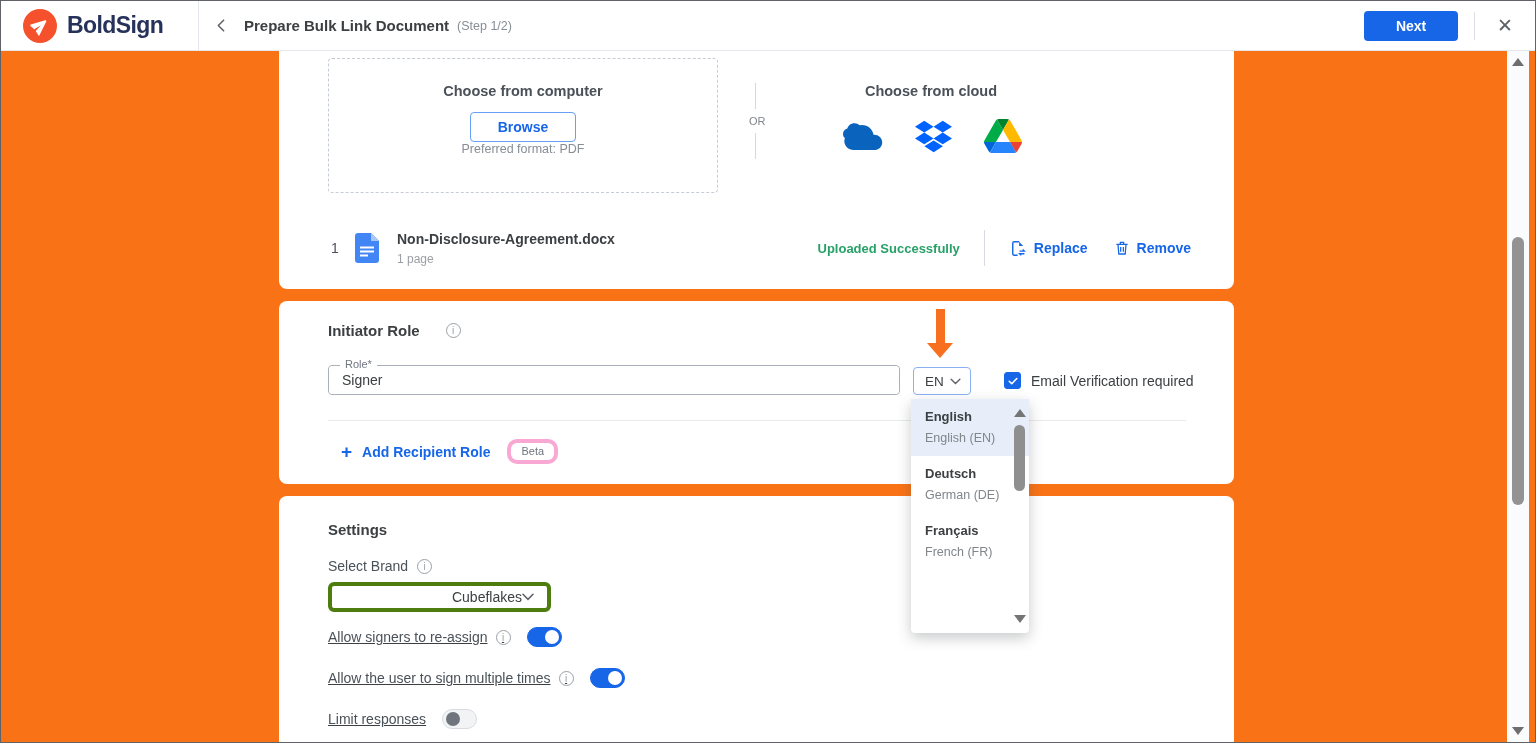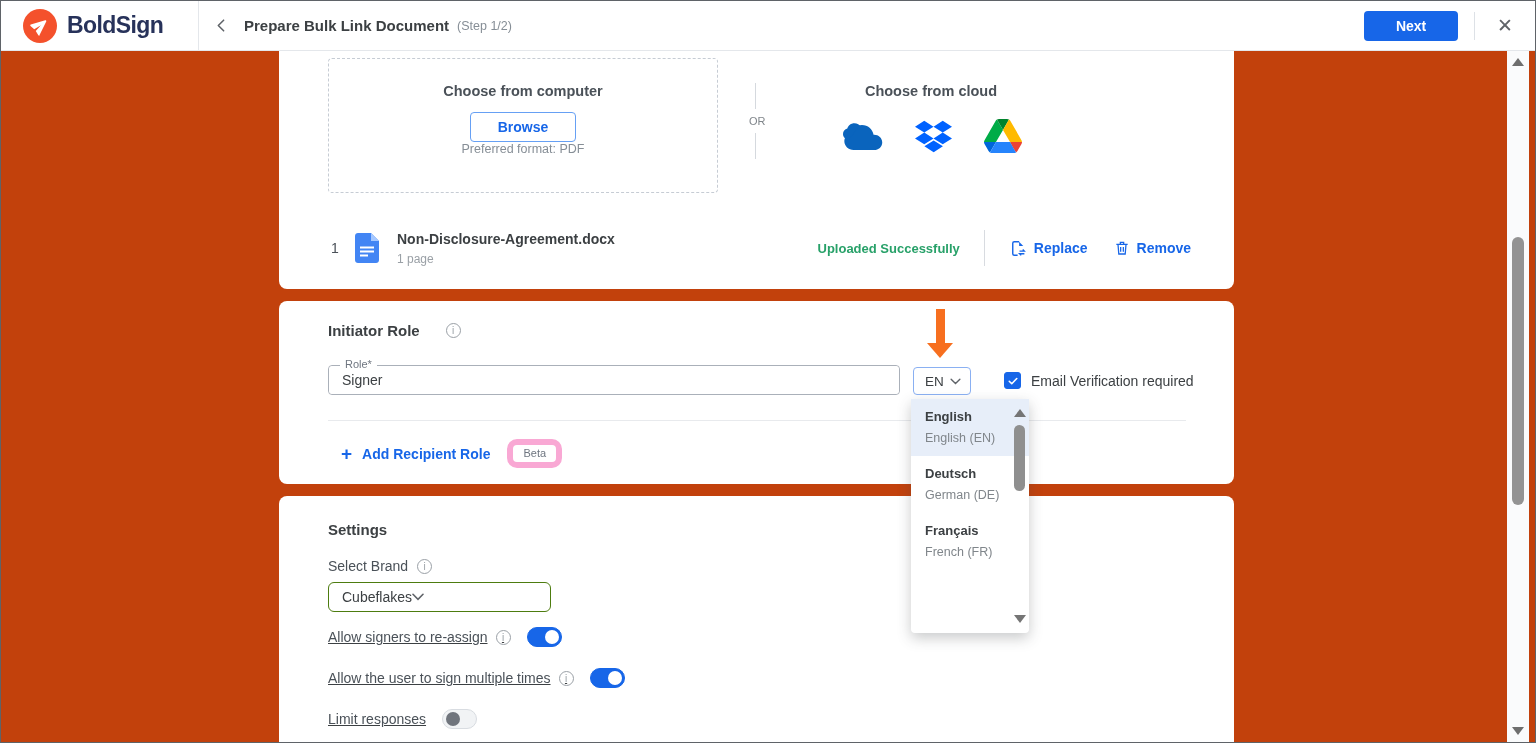--- a/index.html
+++ b/index.html
@@ -1,19 +1,19 @@
 <!DOCTYPE html>
 <html><head>
 <meta charset="utf-8">
 <style>
   * { margin:0; padding:0; box-sizing:border-box; }
   html,body { background:#cfd4dc; }
   .stage {
     position:relative; width:1536px; height:743px; overflow:hidden;
-    background:#c2410c; border:1px solid #5f6368;
+    background:#f97316; border:1px solid #5f6368;
     font-family:"Liberation Sans", sans-serif; color:#3c4043;
   }
   
   .header {
     position:absolute; top:0; left:0; right:0; height:50px; background:#fff;
     border-bottom:1px solid #e4e7eb; display:flex; align-items:center; z-index:40;
   }
   .logo-box { width:198px; height:100%; border-right:1px solid #e4e7eb;
     display:flex; align-items:center; padding-left:22px; gap:10px; cursor:pointer; }
   .logo-circle { width:34px; height:34px; border-radius:50%; background:#f4512c;
@@ -86,21 +86,21 @@
     border-top:15px solid #f76f1f; }
   .cb-row { position:absolute; left:725px; top:71px; display:flex; align-items:center; gap:10px; }
   .checkbox { width:17px; height:17px; border:1px solid #9aa0a6; border-radius:3px;
     display:flex; align-items:center; justify-content:center; cursor:pointer; background:#fff; }
   .checkbox.checked { background:#1766e8; border-color:#1766e8; }
   .cb-label { font-size:14px; color:#3c4043; }
   .mid-divider { position:absolute; left:49px; top:119px; width:858px; height:1px; background:#e8eaed; }
   .add-role { position:absolute; left:62px; top:138px; display:flex; align-items:center; cursor:pointer; }
   .plus-glyph { color:#1766e8; font-size:19px; font-weight:bold; line-height:1; }
   .add-role-label { margin-left:10px; color:#1766e8; font-size:14px; font-weight:bold; }
-  .beta-pill { margin-left:17px; border:6px solid #f9a8d4; border-radius:10px;
+  .beta-pill { margin-left:17px; border:4px solid #f9a8d4; border-radius:10px;
     padding:2px 10px 3px; font-size:11px; color:#6f7680; }
   
   .lang-panel { position:absolute; left:910px; top:398px; width:118px; height:234px;
     background:#fff; border-radius:0 0 4px 4px; box-shadow:0 5px 14px rgba(60,64,67,.28);
     z-index:25; padding-right:18px; }
   .lang-option { height:57px; padding:10px 0 0 14px; cursor:pointer; margin-right:-18px; }
   .lang-option.selected { background:#e7eef9; }
   .lang-native { font-size:13px; font-weight:bold; color:#3c4043; }
   .lang-label { font-size:12.5px; color:#80868b; margin-top:7px; }
   .panel-scroll { position:absolute; right:3px; top:8px; bottom:8px; width:13px; }
@@ -108,22 +108,22 @@
     border-bottom:8px solid #757575; margin:2px auto 0; cursor:pointer; }
   .tri-down { width:0; height:0; border-left:6px solid transparent; border-right:6px solid transparent;
     border-top:8px solid #757575; margin:0 auto; position:absolute; bottom:2px; left:0; right:0; cursor:pointer; }
   .panel-thumb { position:absolute; left:1px; top:18px; width:11px; height:66px;
     background:#8f8f8f; border-radius:6px; cursor:grab; }
   
   .settings-title { position:absolute; left:49px; top:25px; }
   .brand-label-row { position:absolute; left:49px; top:62px; display:flex; align-items:center; gap:9px; }
   .label-14 { font-size:14px; color:#4a5158; }
   .brand-select { position:absolute; left:49px; top:86px; width:223px; height:30px;
-    border:1px solid #4d7c0f; border-radius:6px; display:flex; align-items:center;
-    justify-content:flex-start; padding:0 13px; cursor:pointer; background:#fff; }
+    border:4px solid #4d7c0f; border-radius:6px; display:flex; align-items:center;
+    justify-content:flex-end; padding:0 13px; cursor:pointer; background:#fff; }
   .brand-value { font-size:14px; color:#3c4043; }
   .toggle-row { position:absolute; left:49px; display:flex; align-items:center; gap:8px;text-decoration:underline; }
   .tr1 { top:131px; } .tr2 { top:172px; } .tr3 { top:213px; }
   .toggle { width:35px; height:20px; border-radius:10px; background:#f1f3f5;
     border:1px solid #d8dce1; position:relative; cursor:pointer; margin-left:8px; flex:none; }
   .toggle .knob { position:absolute; top:2px; left:3px; width:14px; height:14px;
     border-radius:50%; background:#70757d; }
   .toggle.on { background:#1766e8; border-color:#1766e8; }
   .toggle.on .knob { left:17px; background:#fff; }
   .toggle-row .info-icon { margin-left:0; }

